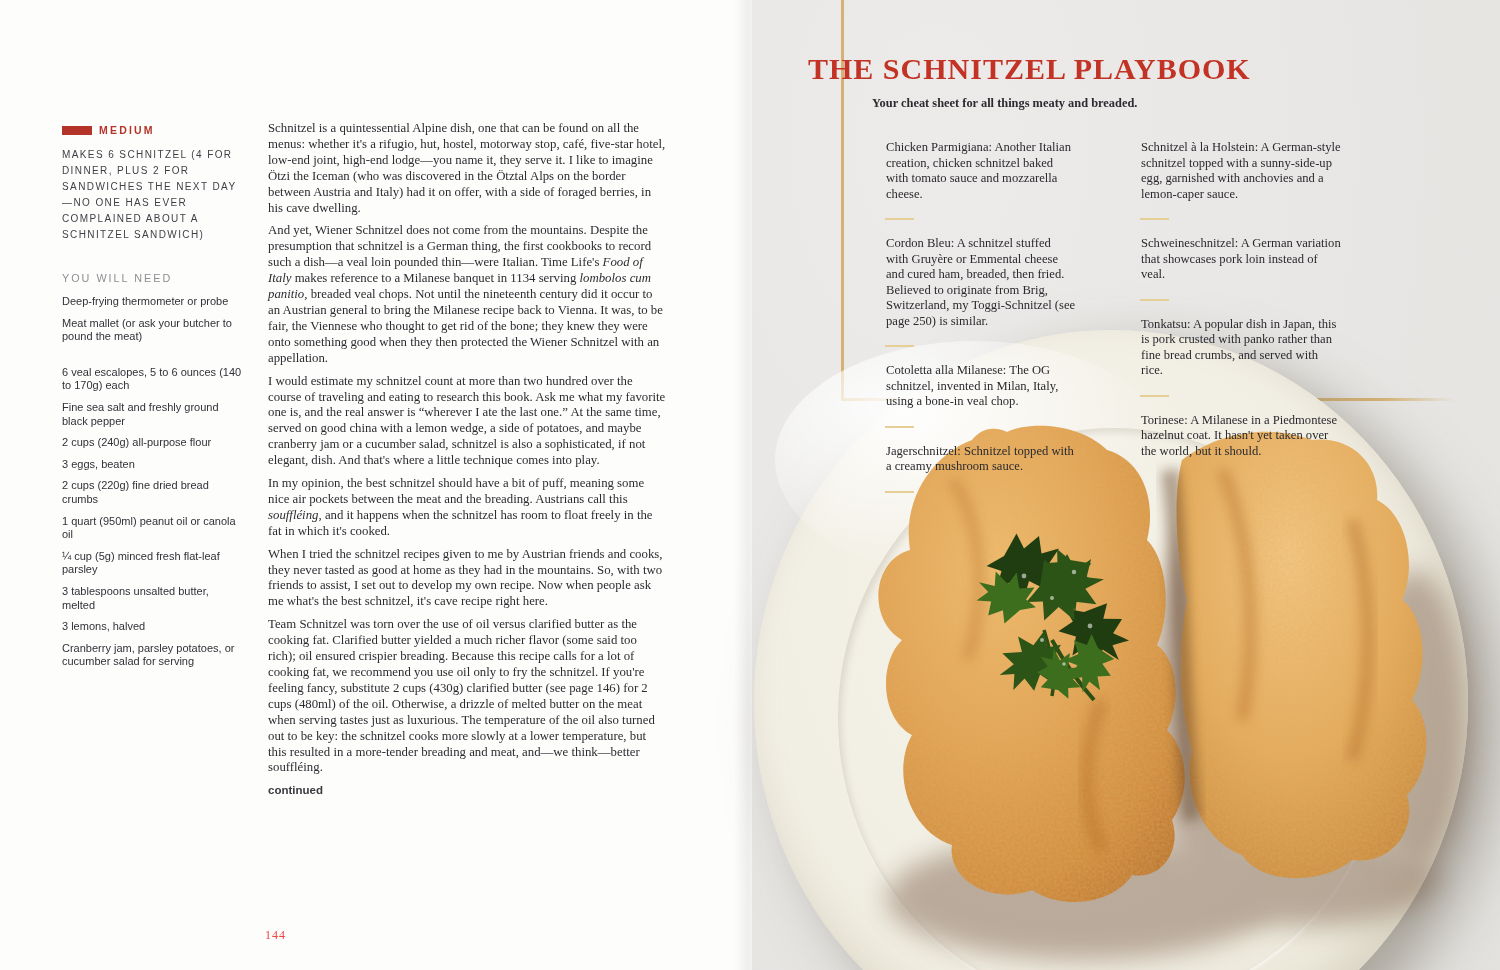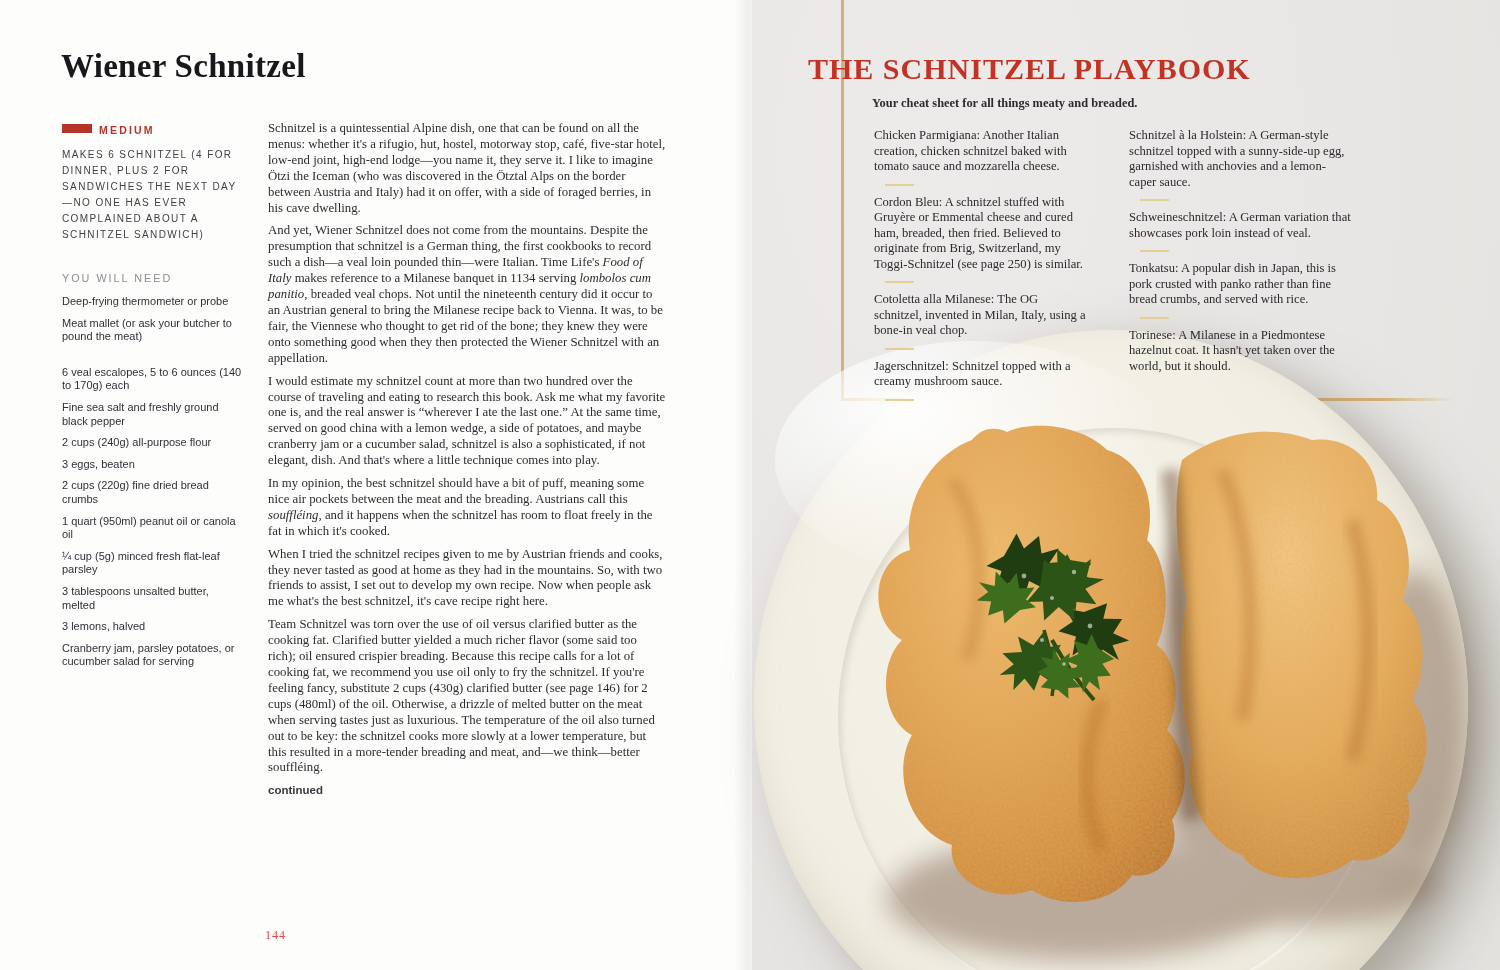--- a/index.html
+++ b/index.html
@@ -13,21 +13,21 @@
 
   
   .left-page{position:absolute;left:0;top:0;width:752px;height:970px;background:#fdfdfc;}
   .recipe-title{
     position:absolute;left:61px;top:48px;margin:0;
     font-size:33px;font-weight:bold;letter-spacing:.3px;color:#17171c;
     font-family:"Liberation Serif", serif;
   }
   .sidebar{position:absolute;left:62px;top:124px;width:182px;
     font-family:"Liberation Sans", sans-serif;color:#35353b;}
-  .difficulty-row{display:flex;height:12px;margin-bottom:11px;}
+  .difficulty-row{display:flex;align-items:center;height:12px;margin-bottom:11px;}
   .difficulty-bar{width:30px;height:9px;background:#b5342a;margin-right:7px;}
   .difficulty-label{font-size:10.5px;font-weight:bold;letter-spacing:2.2px;color:#b5342a;}
   .yield-text{font-size:10px;line-height:16px;letter-spacing:1.4px;color:#3f3f46;font-weight:normal;}
   .ywn-label{margin-top:27px;font-size:10.8px;letter-spacing:2px;color:#8e8e93;margin-bottom:9px;}
   .side-list .item{font-size:11px;line-height:13.6px;margin-bottom:8px;color:#313138;}
   .side-gap{height:14px;}
 
   
   .body-col{position:absolute;left:268px;top:121px;width:399px;
     font-size:12.8px;line-height:15.9px;color:#2c2c31;}
@@ -51,40 +51,39 @@
     background:linear-gradient(to right,#d5b273 0%, #d5b273 88%, rgba(213,178,115,0) 100%);}
   .playbook-title{position:absolute;left:56px;top:52px;margin:0;z-index:3;
     font-size:30px;font-weight:bold;letter-spacing:1px;color:#c33325;
     font-family:"Liberation Serif", serif;}
   .playbook-subtitle{position:absolute;left:120px;top:96px;z-index:3;
     font-size:12.4px;font-weight:bold;color:#2b2b30;text-align:center;}
   .playbook-cols{position:absolute;left:118px;top:124px;width:520px;display:flex;z-index:3;}
   .pb-col{font-size:12.6px;line-height:15.5px;color:#2a2a2f;}
   .pb-col-1{width:222px;margin-right:33px;}
   .pb-col-2{width:232px;}
-  .pb-entry{margin:4px;}
+  .pb-entry{margin:16px;}
   .pb-divider{width:29px;border:none;border-top:2px solid #e6cf97;margin:9px 0 9px 15px;}
 
   
   .plate{position:absolute;left:2px;top:330px;width:714px;height:744px;border-radius:50%;
     background:radial-gradient(ellipse at 42% 36%, #f5f2e8 0%, #f1eee3 52%, #eae7d8 76%, #f3f0e6 90%, #e7e3d4 100%);
     box-shadow:30px 22px 55px rgba(122,115,101,0.55), inset -10px -14px 34px rgba(178,168,146,0.28);}
   .plate::before{content:"";position:absolute;left:3%;top:1.5%;width:56%;height:32%;border-radius:50%;
     background:radial-gradient(ellipse at 32% 30%, rgba(255,255,255,0.95), rgba(255,255,255,0) 68%);}
   .plate-well{position:absolute;left:84px;top:98px;width:550px;height:580px;border-radius:50%;
     box-shadow:inset 3px 4px 7px rgba(140,130,108,0.22), 1px 2px 3px rgba(255,255,255,0.55);}
   .food-svg{position:absolute;left:0;top:0;z-index:2;}
 </style>
 </head>
 <body>
 
 <div class="spread">
 
   <div class="left-page">
-    <h1 class="recipe-title">Wiener Schnitzel</h1>
 
     <div class="sidebar">
       <div class="difficulty-row">
         <span class="difficulty-bar"></span>
         <span class="difficulty-label">MEDIUM</span>
       </div>
       <div class="yield-text">MAKES 6 SCHNITZEL (4 FOR DINNER, PLUS 2 FOR SANDWICHES THE NEXT DAY—NO ONE HAS EVER COMPLAINED ABOUT A SCHNITZEL SANDWICH)</div>
       <div class="yield-text ywn-label">YOU WILL NEED</div>
       <div class="side-list" id="equipment-list">
           <div class="item">Deep-frying thermometer or probe</div>

